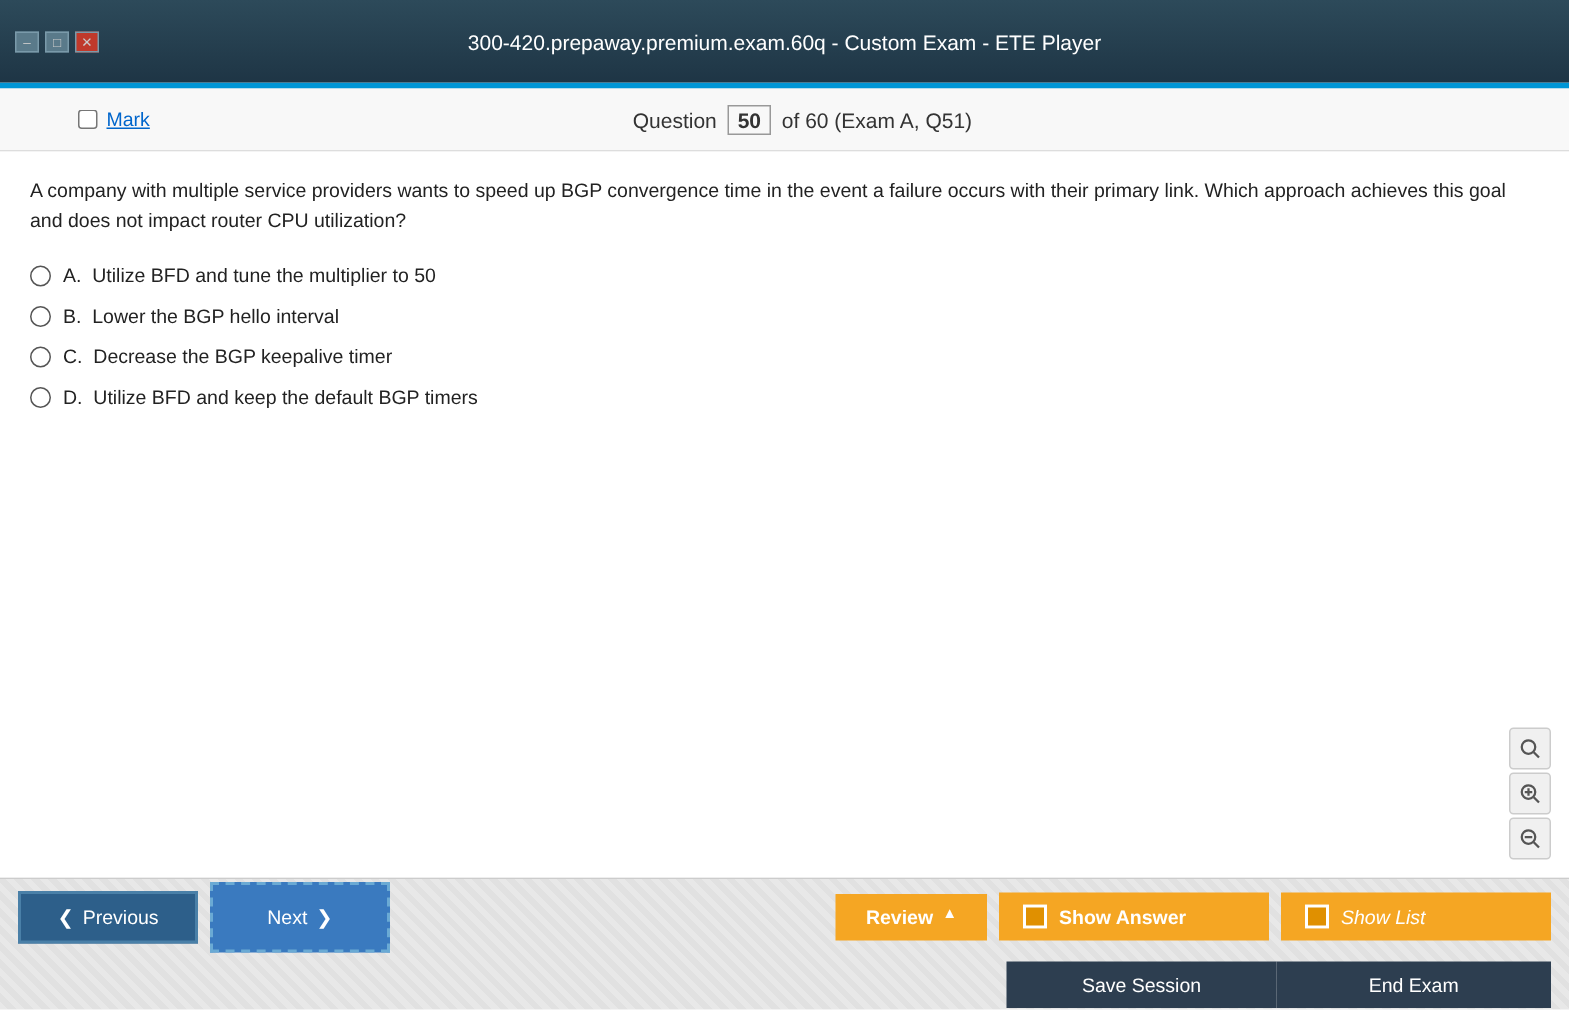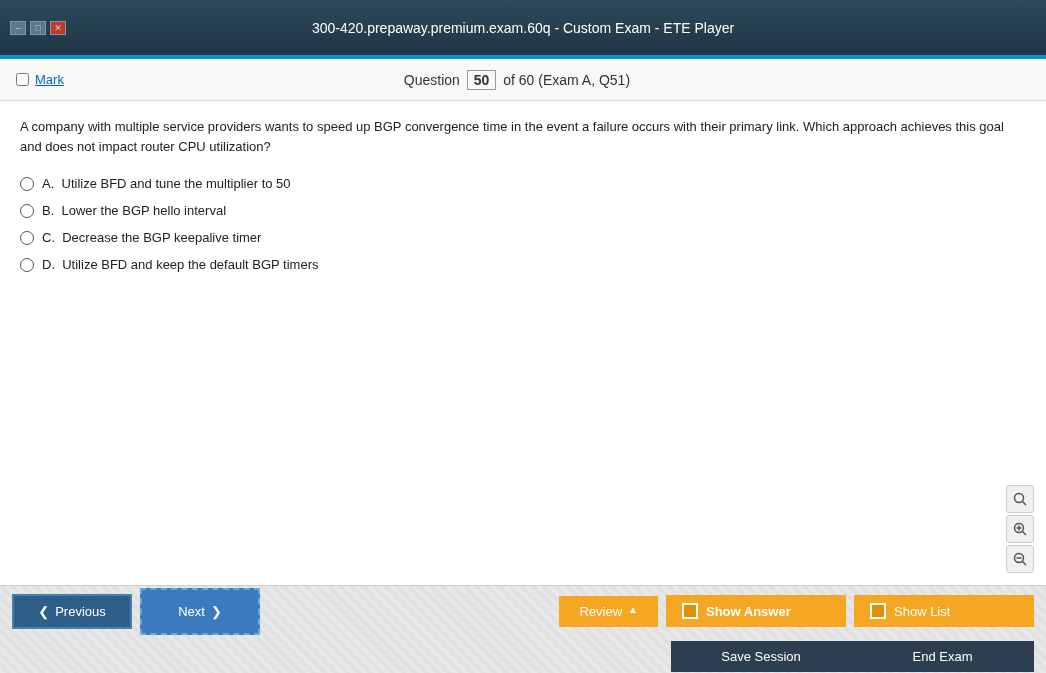--- a/index.html
+++ b/index.html
@@ -92,20 +92,21 @@
       justify-content: space-between;
       height: 42px;
     }
     .mark-checkbox {
       display: flex;
       align-items: center;
       gap: 6px;
       color: #0066cc;
       text-decoration: underline;
       cursor: pointer;
+      margin-left: 36px;
     }
     .mark-checkbox input {
       margin: 0;
     }
     .question-number {
       font-size: 14px;
       color: #333;
     }
     .question-number-box {
       display: inline-block;
@@ -235,20 +236,21 @@
       background: #f5a623;
       color: white;
       border: none;
       padding: 8px 20px;
       font-size: 13px;
       cursor: pointer;
       display: flex;
       align-items: flex-start;
       gap: 6px;
       margin-left: auto;
+      font-weight: bold;
     }
     .btn-review .arrow-up {
       font-size: 10px;
     }
     .btn-show-answer {
       background: #f5a623;
       color: white;
       border: none;
       padding: 8px 16px;
       font-size: 13px;
@@ -263,20 +265,21 @@
       background: #f5a623;
       color: white;
       border: none;
       padding: 8px 16px;
       font-size: 13px;
       cursor: pointer;
       display: flex;
       align-items: flex-end;
       gap: 8px;
       min-width: 180px;
+      font-style: italic;
     }
     .btn-icon-square {
       width: 16px;
       height: 16px;
       background: #e09000;
       border: 2px solid #fff;
       flex-shrink: 0;
     }
     .btn-save-session {
       background: #2d3e50;

